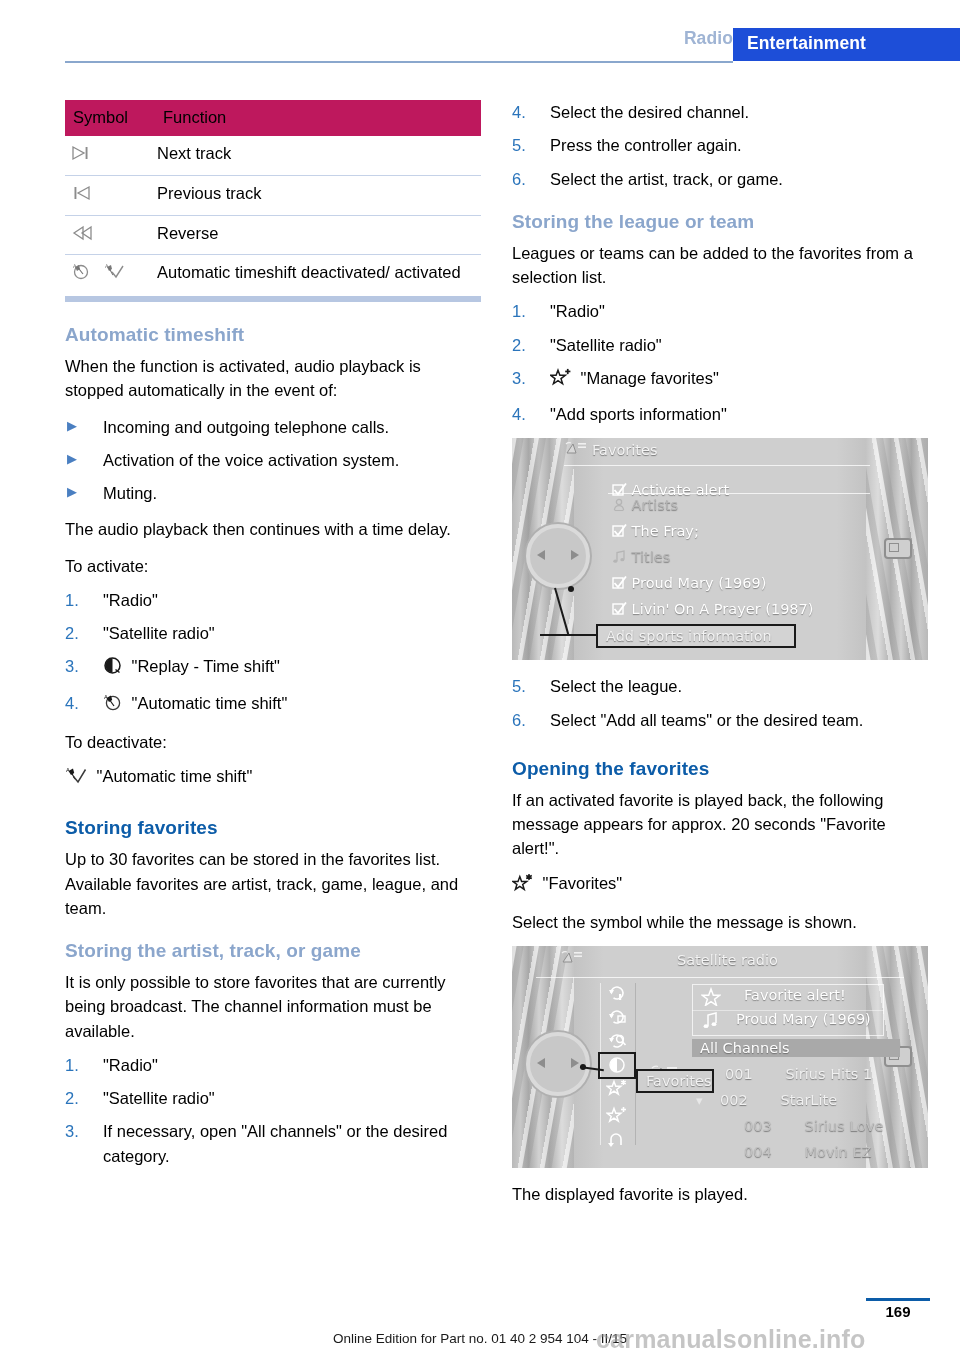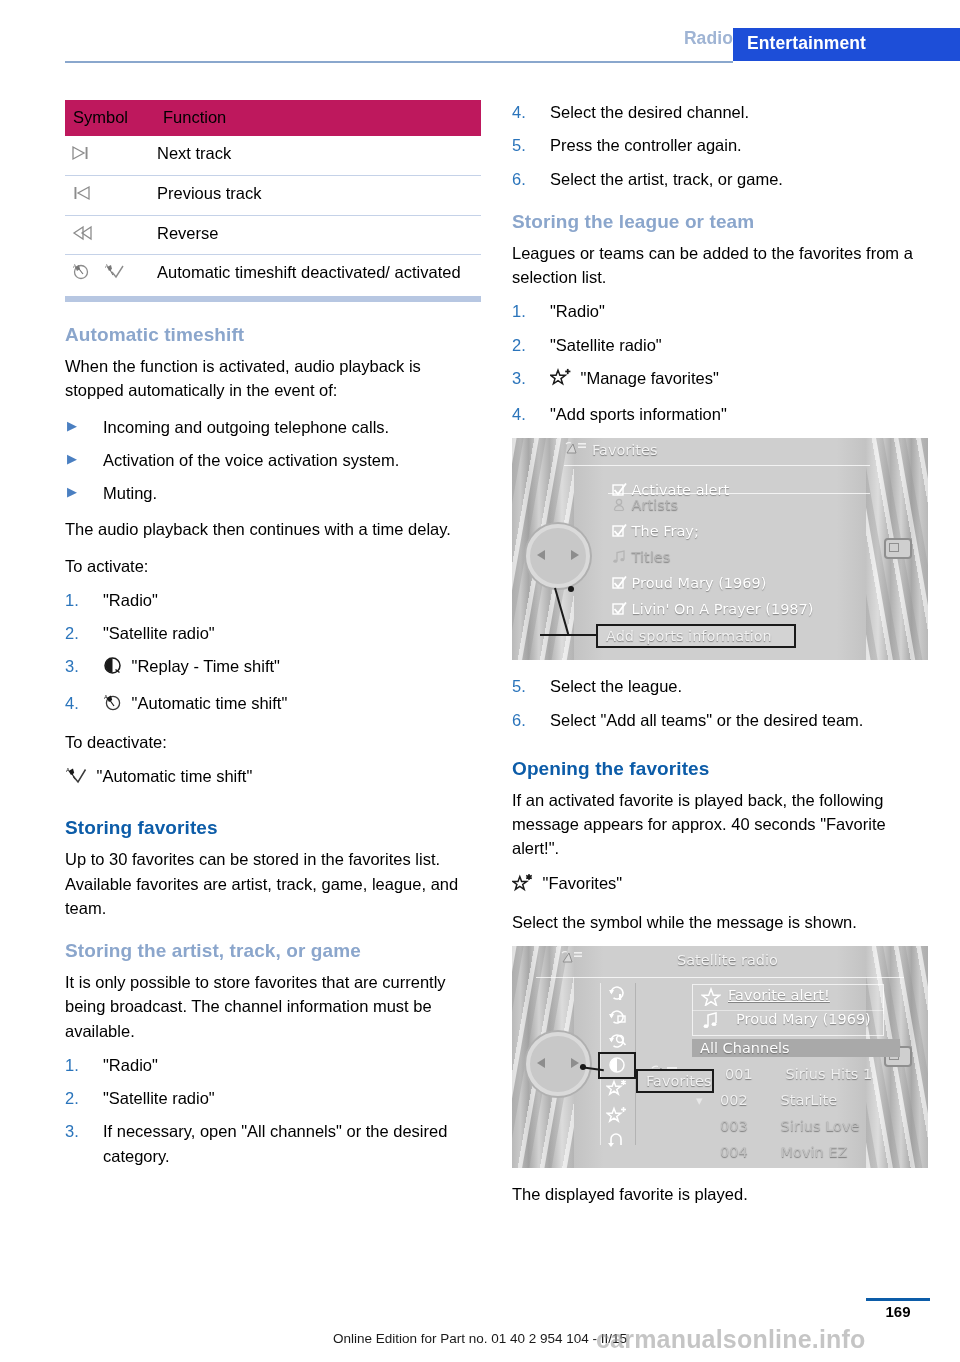--- a/index.html
+++ b/index.html
@@ -329,21 +329,21 @@
     text-shadow: 0 1px 1px rgba(70,70,70,0.6);
     box-sizing: border-box;
   }
   .chan-row {
     position: absolute;
     font-size: 14.5px;
     color: #f0f0f0;
     text-shadow: 0 1px 1px rgba(70,70,70,0.6);
     white-space: nowrap;
   }
-  .chan-row.dim { color: #c0c0c0; }
+  .chan-row.dim { color: #c0c0c0; margin-left: 24px; }
   .chan-num { display: inline-block; width: 56px; }
 
   
   .footer-rule {
     position: absolute;
     left: 866px;
     top: 1298px;
     width: 64px;
     height: 2.5px;
     background: #0c5ca8;
@@ -685,21 +685,21 @@
       <span class="marker">5.</span>
       <span>Select the league.</span>
     </li>
     <li>
       <span class="marker">6.</span>
       <span>Select "Add all teams" or the desired team.</span>
     </li>
   </ol>
 
   <h2 class="h-dark">Opening the favorites</h2>
-  <p class="body tight">If an activated favorite is played back, the following message appears for approx. 40 seconds "Favorite alert!".</p>
+  <p class="body tight">If an activated favorite is played back, the following message appears for approx. 20 seconds "Favorite alert!".</p>
 
   <div class="standalone-line">
     <span class="inline-icon">
       <svg width="21" height="19" viewBox="0 0 21 19">
         <polygon points="7.8,3.6 9.6,8.4 14.8,8.4 10.7,11.5 12.2,16.4 7.8,13.4 3.4,16.4 4.9,11.5 0.8,8.4 6,8.4" fill="none" stroke="#1a1a1a" stroke-width="1.5"></polygon>
         <path d="M17 1 L17 7 M14.2 2.5 L19.8 5.5 M19.8 2.5 L14.2 5.5" stroke="#1a1a1a" stroke-width="1.5"></path>
       </svg>
     </span>
     <span>"Favorites"</span>
   </div>
@@ -777,21 +777,21 @@
         <polygon points="1,12 7,12 4,16" fill="#ffffff"></polygon>
       </svg>
     </div>
 
     <div class="info-panel" style="left:180px;top:38px;width:192px;height:52px;"></div>
     <div style="position:absolute;left:182px;top:41px;width:34px;text-align:center;">
       <svg width="20" height="19" viewBox="0 0 20 19">
         <polygon points="10,2 12.3,8.2 18.8,8.2 13.6,12.2 15.5,18.4 10,14.6 4.5,18.4 6.4,12.2 1.2,8.2 7.7,8.2" fill="none" stroke="#ffffff" stroke-width="1.5"></polygon>
       </svg>
     </div>
-    <div class="menu-row" style="left:216px;top:41px;text-decoration:underline;">Favorite alert!</div>
+    <div class="menu-row" style="left:232px;top:41px;">Favorite alert!</div>
     <div style="position:absolute;left:182px;top:65px;width:34px;text-align:center;">
       <svg width="20" height="19" viewBox="0 0 20 19">
         <path d="M7 15 V4 L15 2 V12" fill="none" stroke="#ffffff" stroke-width="1.5"></path>
         <ellipse cx="5" cy="15.2" rx="2.4" ry="1.9" fill="#ffffff"></ellipse>
         <ellipse cx="13" cy="13.2" rx="2.4" ry="1.9" fill="#ffffff"></ellipse>
       </svg>
     </div>
     <div class="menu-row" style="left:224px;top:65px;">Proud Mary (1969)</div>
     <div class="idrive-hr" style="left:180px;top:64px;width:192px;opacity:0.6;"></div>
 

